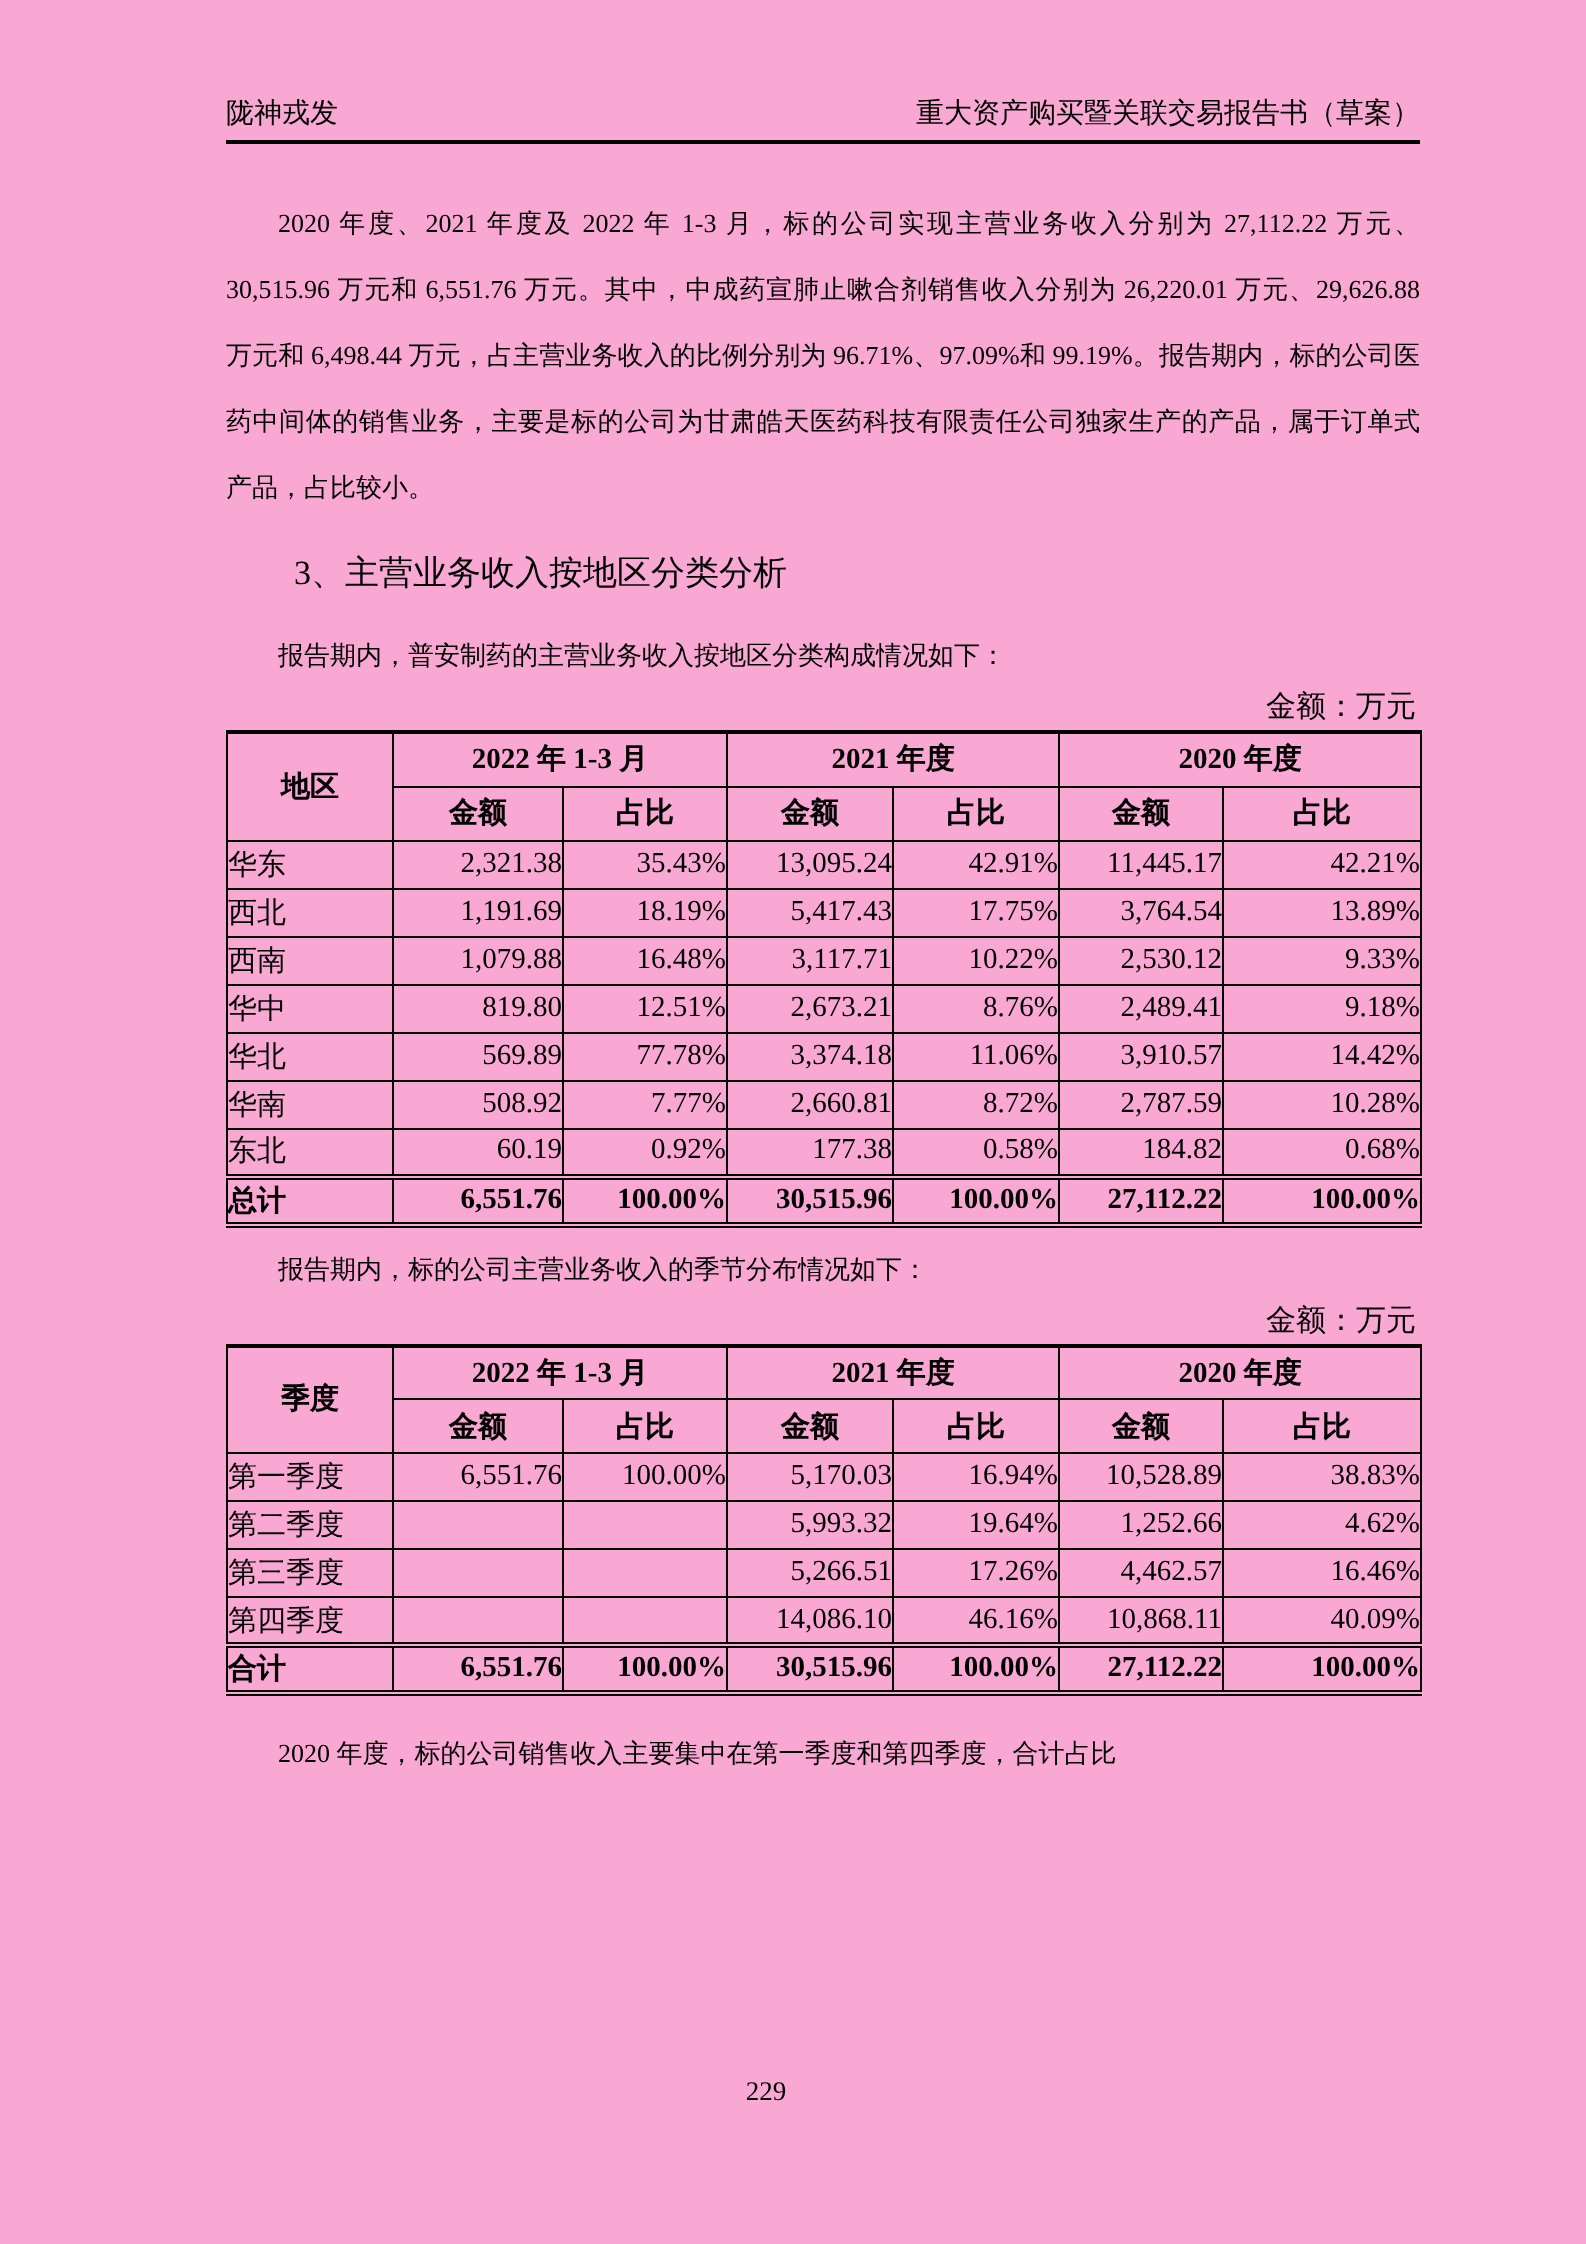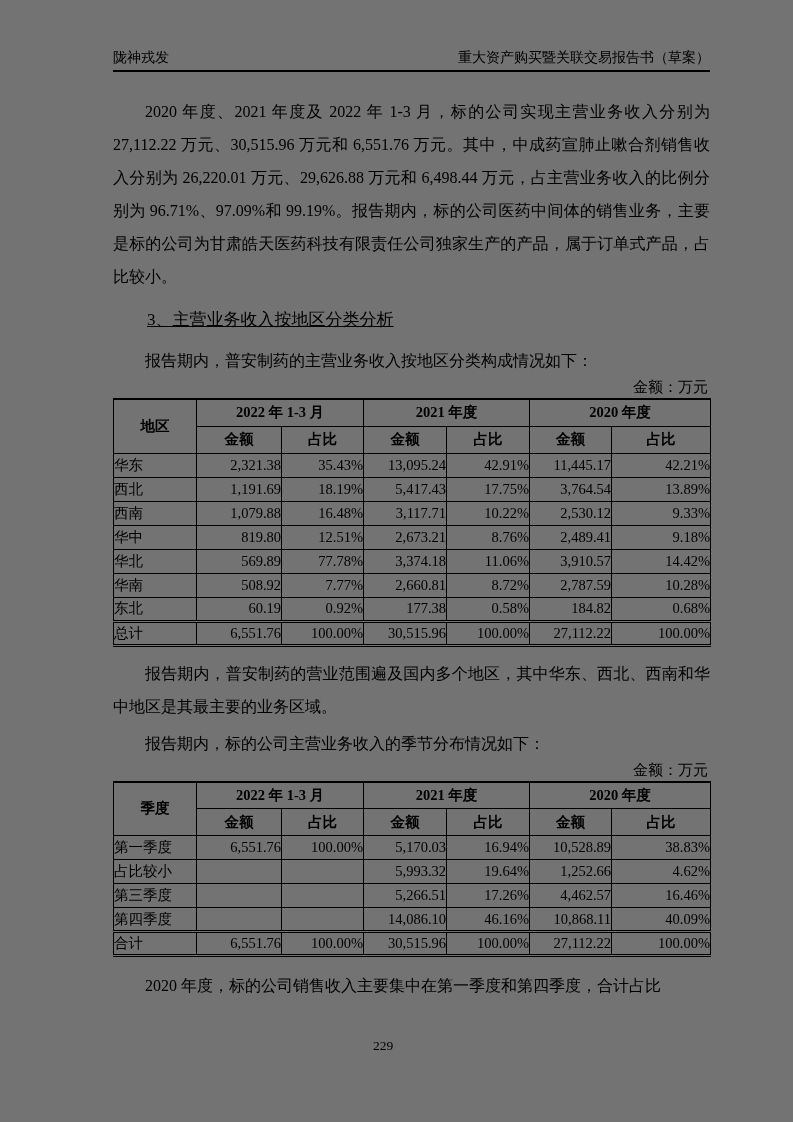--- a/index.html
+++ b/index.html
@@ -1,20 +1,20 @@
 <!DOCTYPE html>
 <html><head>
 <meta charset="utf-8">
 <style>
   html, body { margin: 0; padding: 0; background: #fff; }
   .page {
     position: relative;
     width: 793px;
     height: 1122px;
-    background: #737373;
+    background: #f9a8d4;
     color: #000;
     font-family: "Liberation Serif", "DejaVu Serif", serif;
     overflow: hidden;
   }
   .content {
     position: absolute;
     left: 113px;
     top: 0;
     width: 597px;
   }
@@ -22,34 +22,33 @@
     display: flex;
     justify-content: space-between;
     align-items: flex-end;
     margin-top: 48px;
     padding-bottom: 3px;
     border-bottom: 2px solid #000;
     font-size: 14px;
     line-height: 19px;
   }
   .para {
-    font-size: 16px;
+    font-size: 13px;
     line-height: 33px;
     text-align: justify;
     text-indent: 2em;
     margin: 0;
   }
   .p1 { margin-top: 23px; }
   .heading {
     font-size: 17px;
     line-height: 33px;
     text-indent: 2em;
     margin: 0;
     font-weight: normal;
-    text-decoration: underline;
   }
   .h3 { margin-top: 10px; }
   .p2 { margin-top: 8px; }
   .unit-label {
     font-size: 15px;
     line-height: 21px;
     text-align: right;
     margin: 0;
     padding-right: 2px;
   }
@@ -65,21 +64,21 @@
     border: 1px solid #000;
     padding: 0;
     overflow: hidden;
     white-space: nowrap;
   }
   table.data-table thead tr { height: 27px; }
   table.data-table tbody tr { height: 24px; }
   table.data-table th { font-weight: bold; text-align: center; }
   td.label-cell { text-align: left; }
   td.value-cell { text-align: right; padding-right: 9px; }
-  tr.total-row td { border-top: 3px double #000; font-weight: normal; }
+  tr.total-row td { border-top: 3px double #000; font-weight: bold; }
   .p3 { margin-top: 10px; }
   .h4 { margin-top: 14px; }
   .p4 { margin-top: 4px; }
   .p5 { margin-top: 12px; }
   .page-number {
     position: absolute;
     left: 0;
     top: 1038px;
     width: 766px;
     text-align: center;
@@ -200,21 +199,20 @@
             <td class="value-cell">6,551.76</td>
             <td class="value-cell">100.00%</td>
             <td class="value-cell">30,515.96</td>
             <td class="value-cell">100.00%</td>
             <td class="value-cell">27,112.22</td>
             <td class="value-cell">100.00%</td>
           </tr>
         </tbody>
     </table>
 
-    <p class="para p3">报告期内，普安制药的营业范围遍及国内多个地区，其中华东、西北、西南和华中地区是其最主要的业务区域。</p>
 
 
     <p class="para p4">报告期内，标的公司主营业务收入的季节分布情况如下：</p>
 
     <p class="unit-label">金额：万元</p>
 
     <table class="data-table">
       <colgroup>
         <col style="width:83px">
           <col style="width:85px">
@@ -244,21 +242,21 @@
           <tr>
             <td class="label-cell">第一季度</td>
             <td class="value-cell">6,551.76</td>
             <td class="value-cell">100.00%</td>
             <td class="value-cell">5,170.03</td>
             <td class="value-cell">16.94%</td>
             <td class="value-cell">10,528.89</td>
             <td class="value-cell">38.83%</td>
           </tr>
           <tr>
-            <td class="label-cell">占比较小</td>
+            <td class="label-cell">第二季度</td>
             <td class="value-cell"></td>
             <td class="value-cell"></td>
             <td class="value-cell">5,993.32</td>
             <td class="value-cell">19.64%</td>
             <td class="value-cell">1,252.66</td>
             <td class="value-cell">4.62%</td>
           </tr>
           <tr>
             <td class="label-cell">第三季度</td>
             <td class="value-cell"></td>

